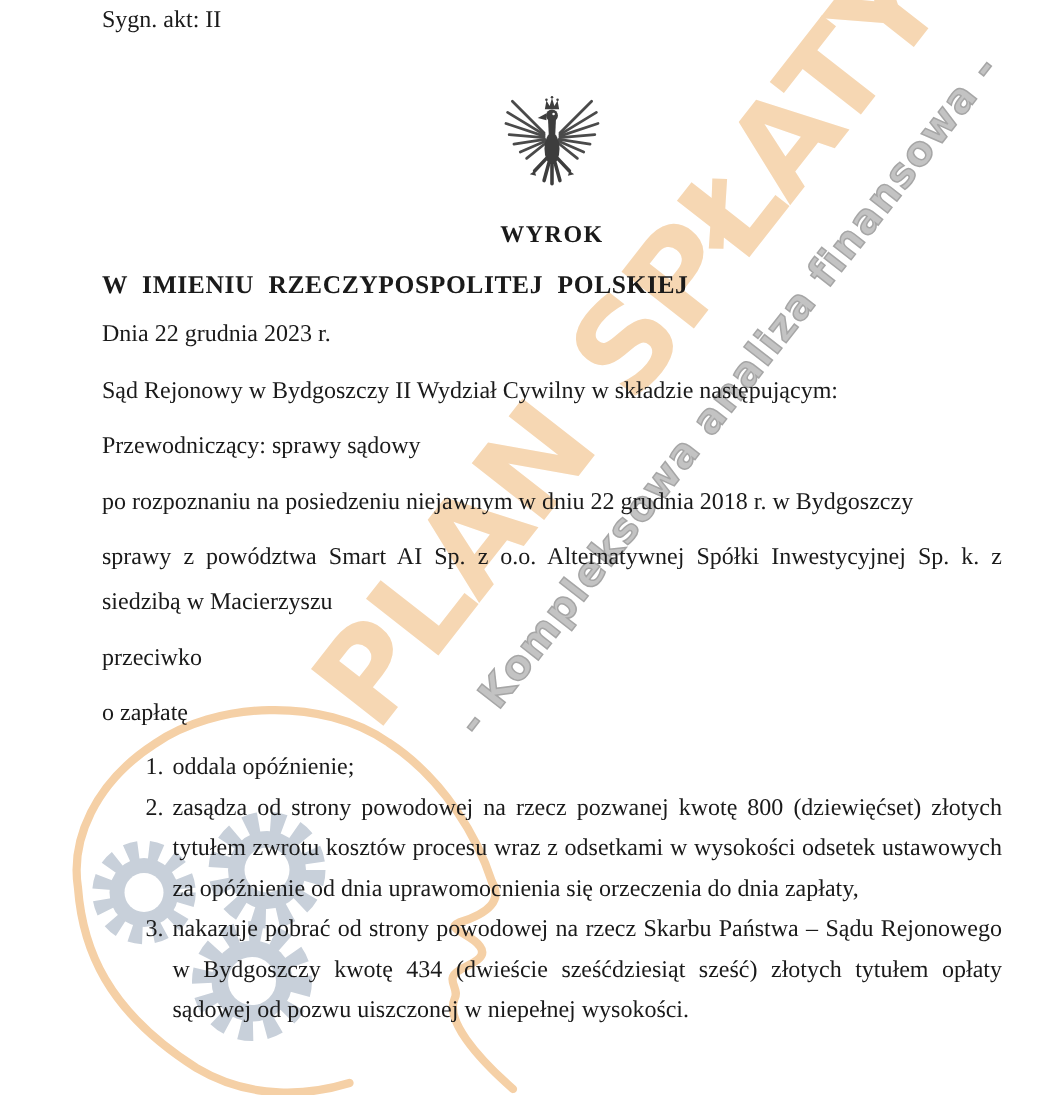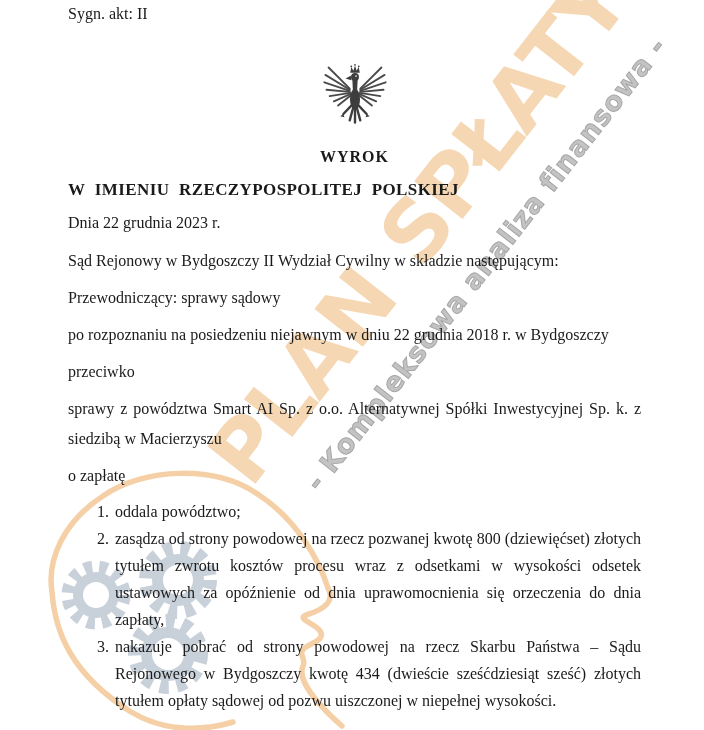--- a/index.html
+++ b/index.html
@@ -55,21 +55,21 @@
   .logo-head {
     position: absolute;
     left: 35px;
     top: 468px;
   }
 
   
   .document {
     position: relative;
     z-index: 1;
-    padding: 4px 63px 0 68px; 
+    padding: 4px 36px 0 68px; 
   }
   .sygn {
     font-size: 16px;
     line-height: 20px;
   }
   .emblem-row {
     margin-top: 34px;
     text-align: center;
     height: 74px;
   }
@@ -215,23 +215,23 @@
   <div class="title">WYROK</div>
 
   <div class="subtitle">W IMIENIU RZECZYPOSPOLITEJ POLSKIEJ</div>
 
   <div class="date-line">Dnia 22 grudnia 2023 r.</div>
 
   <div class="body-text">
     <p class="para">Sąd Rejonowy w Bydgoszczy II Wydział Cywilny w składzie następującym:</p>
     <p class="para">Przewodniczący: sprawy sądowy</p>
     <p class="para">po rozpoznaniu na posiedzeniu niejawnym w dniu 22 grudnia 2018 r. w Bydgoszczy</p>
+    <p class="para">sprawy z powództwa Smart AI Sp. z o.o. Alternatywnej Spółki Inwestycyjnej Sp. k. z siedzibą w Macierzyszu</p>
     <p class="para">przeciwko</p>
-    <p class="para">sprawy z powództwa Smart AI Sp. z o.o. Alternatywnej Spółki Inwestycyjnej Sp. k. z siedzibą w Macierzyszu</p>
     <p class="para">o zapłatę</p>
 
     <ol class="rulings">
-      <li>oddala powództwo;</li>
+      <li>oddala opóźnienie;</li>
       <li>zasądza od strony powodowej na rzecz pozwanej kwotę 800 (dziewięćset) złotych tytułem zwrotu kosztów procesu wraz z odsetkami w wysokości odsetek ustawowych za opóźnienie od dnia uprawomocnienia się orzeczenia do dnia zapłaty,</li>
       <li>nakazuje pobrać od strony powodowej na rzecz Skarbu Państwa – Sądu Rejonowego w Bydgoszczy kwotę 434 (dwieście sześćdziesiąt sześć) złotych tytułem opłaty sądowej od pozwu uiszczonej w niepełnej wysokości.</li>
     </ol>
   </div>
 </div>
 
 </body></html>

